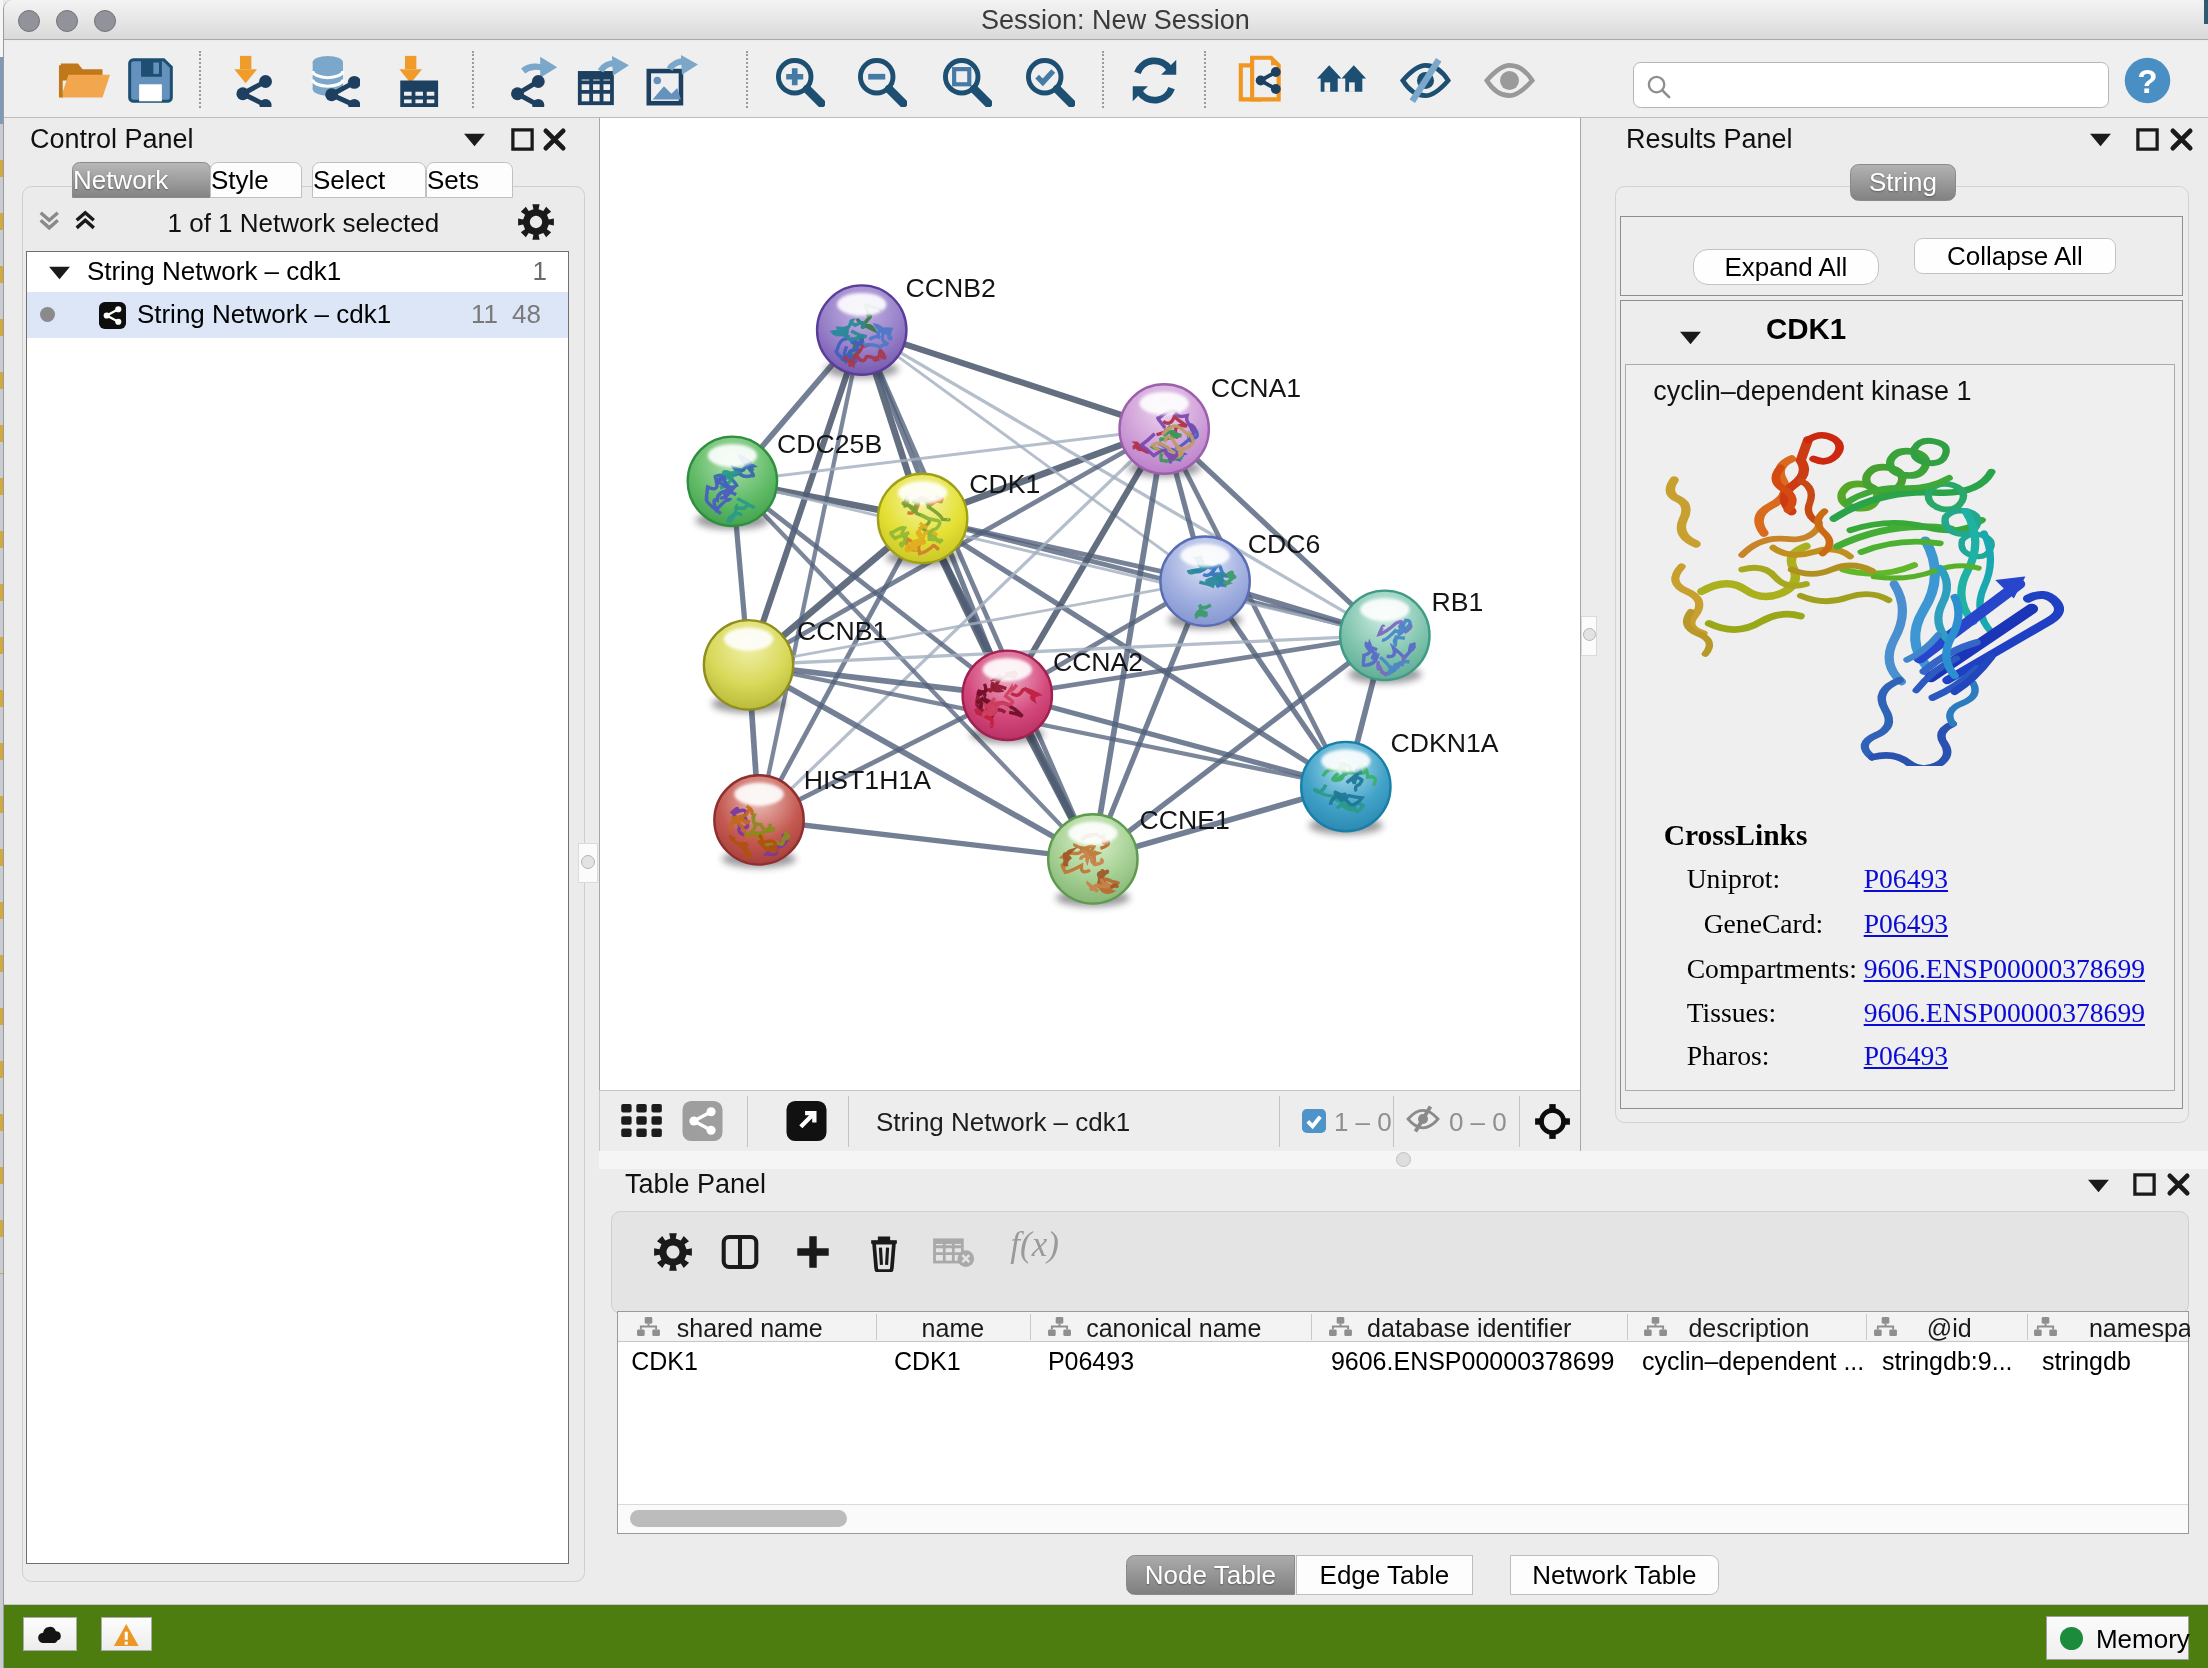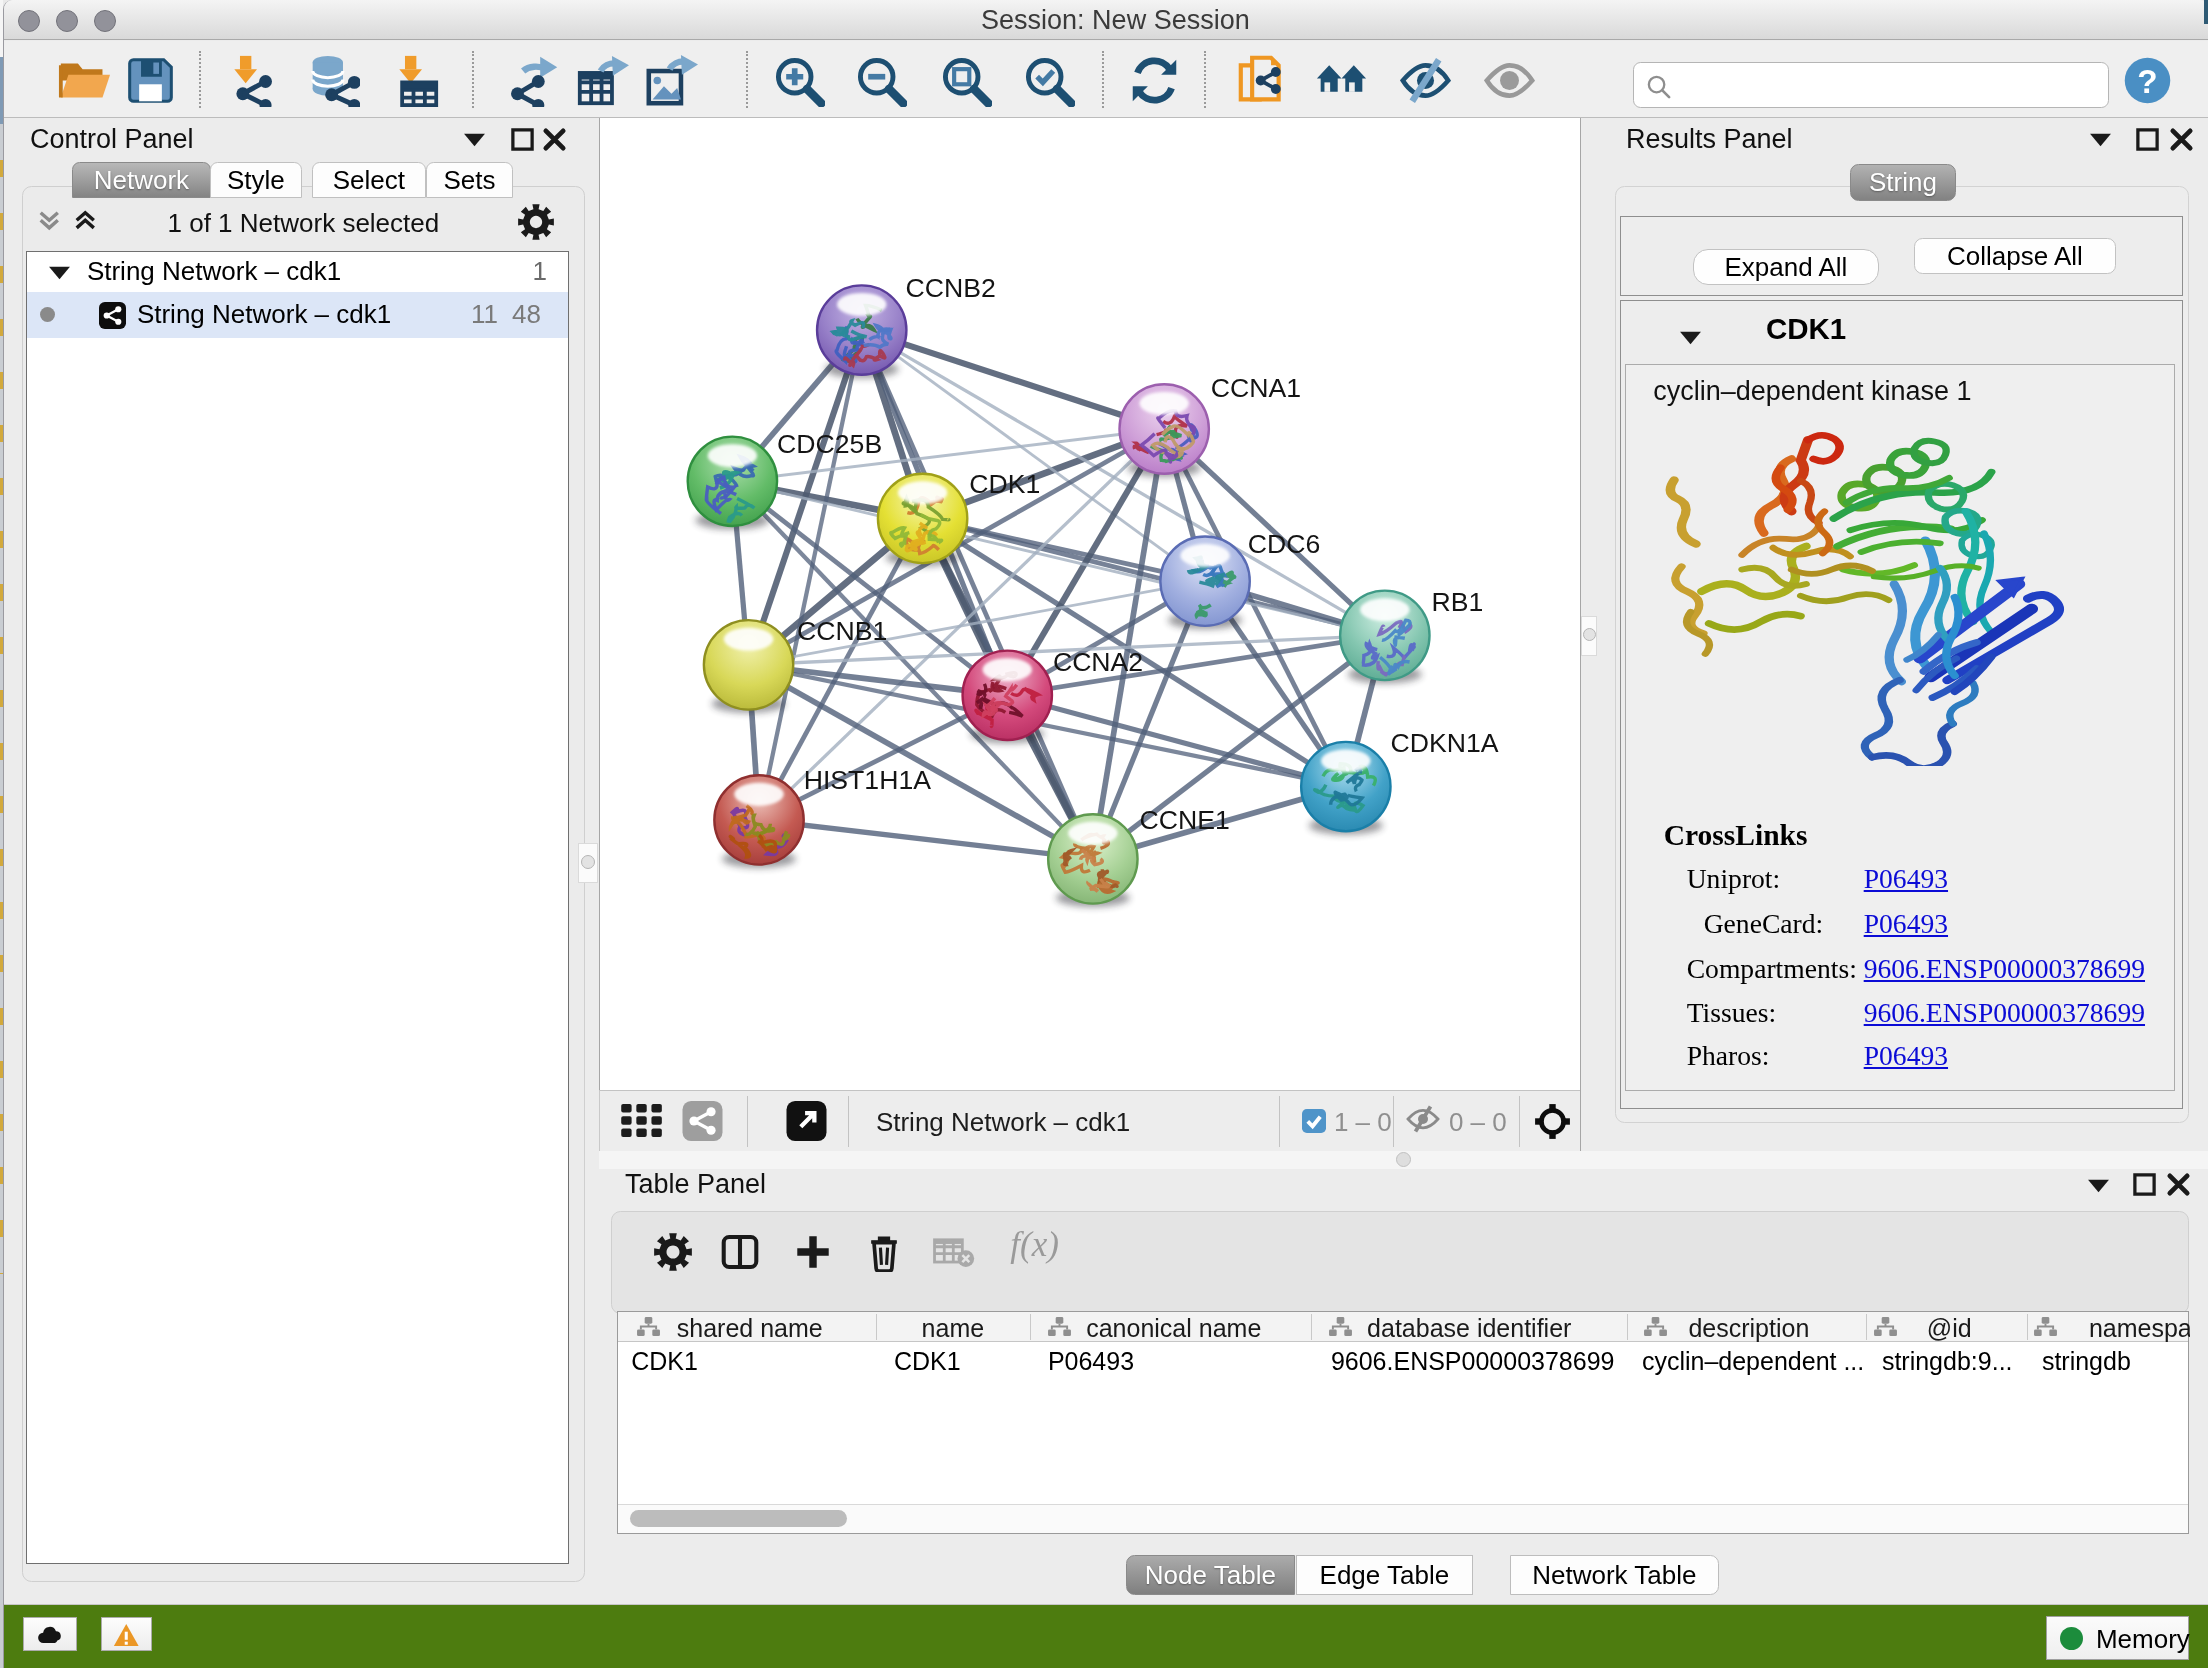--- a/index.html
+++ b/index.html
@@ -29,21 +29,21 @@
   background:#ededed; border-top:1px solid #c3c3c3; border-left:1px solid #c9c9c9;}
 #hsplit { position:absolute; left:595px; top:1151px; width:1609px; height:18px; background:#f5f5f5; }
 #resultspanel { position:absolute; left:1576px; top:118px; width:629px; height:1033px;
   background:#ececec; border-left:1px solid #a6a6a6; }
 #tablepanel { position:absolute; left:595px; top:1169px; width:1609px; height:435px; background:#ececec; }
 #statusbar { position:absolute; left:0; top:1604px; width:100%; height:65px;
   background:#4d7c0f; border-top:1px solid #c6c6c6; }
 
 .phead { font-size:27px; color:#111; }
 
-.tab { position:absolute; top:44px; height:36px; line-height:34px; text-align:center;
+.tab { position:absolute; top:44px; height:36px; line-height:34px; text-align:left;
   font-size:26px; color:#000; background:#fdfdfd; border:1px solid #c0c0c0;
   border-radius:7.6px 7.6px 0 0; }
 .tabsel { background:linear-gradient(#b8b8b8,#848484); color:#fff;
   border-color:#8a8a8a; text-shadow:0 1px 1.9px rgba(0,0,0,.35);}
 
 .btn { position:absolute; background:#fefefe; border:1px solid #c2c2c2; border-radius:8.6px;
   text-align:center; font-size:26px; color:#000; }
 
 .btab { position:absolute; top:1555px; height:40px; line-height:38px; text-align:center;
   font-size:26px; background:#fdfdfd; border:1px solid #bdbdbd; color:#000;}

